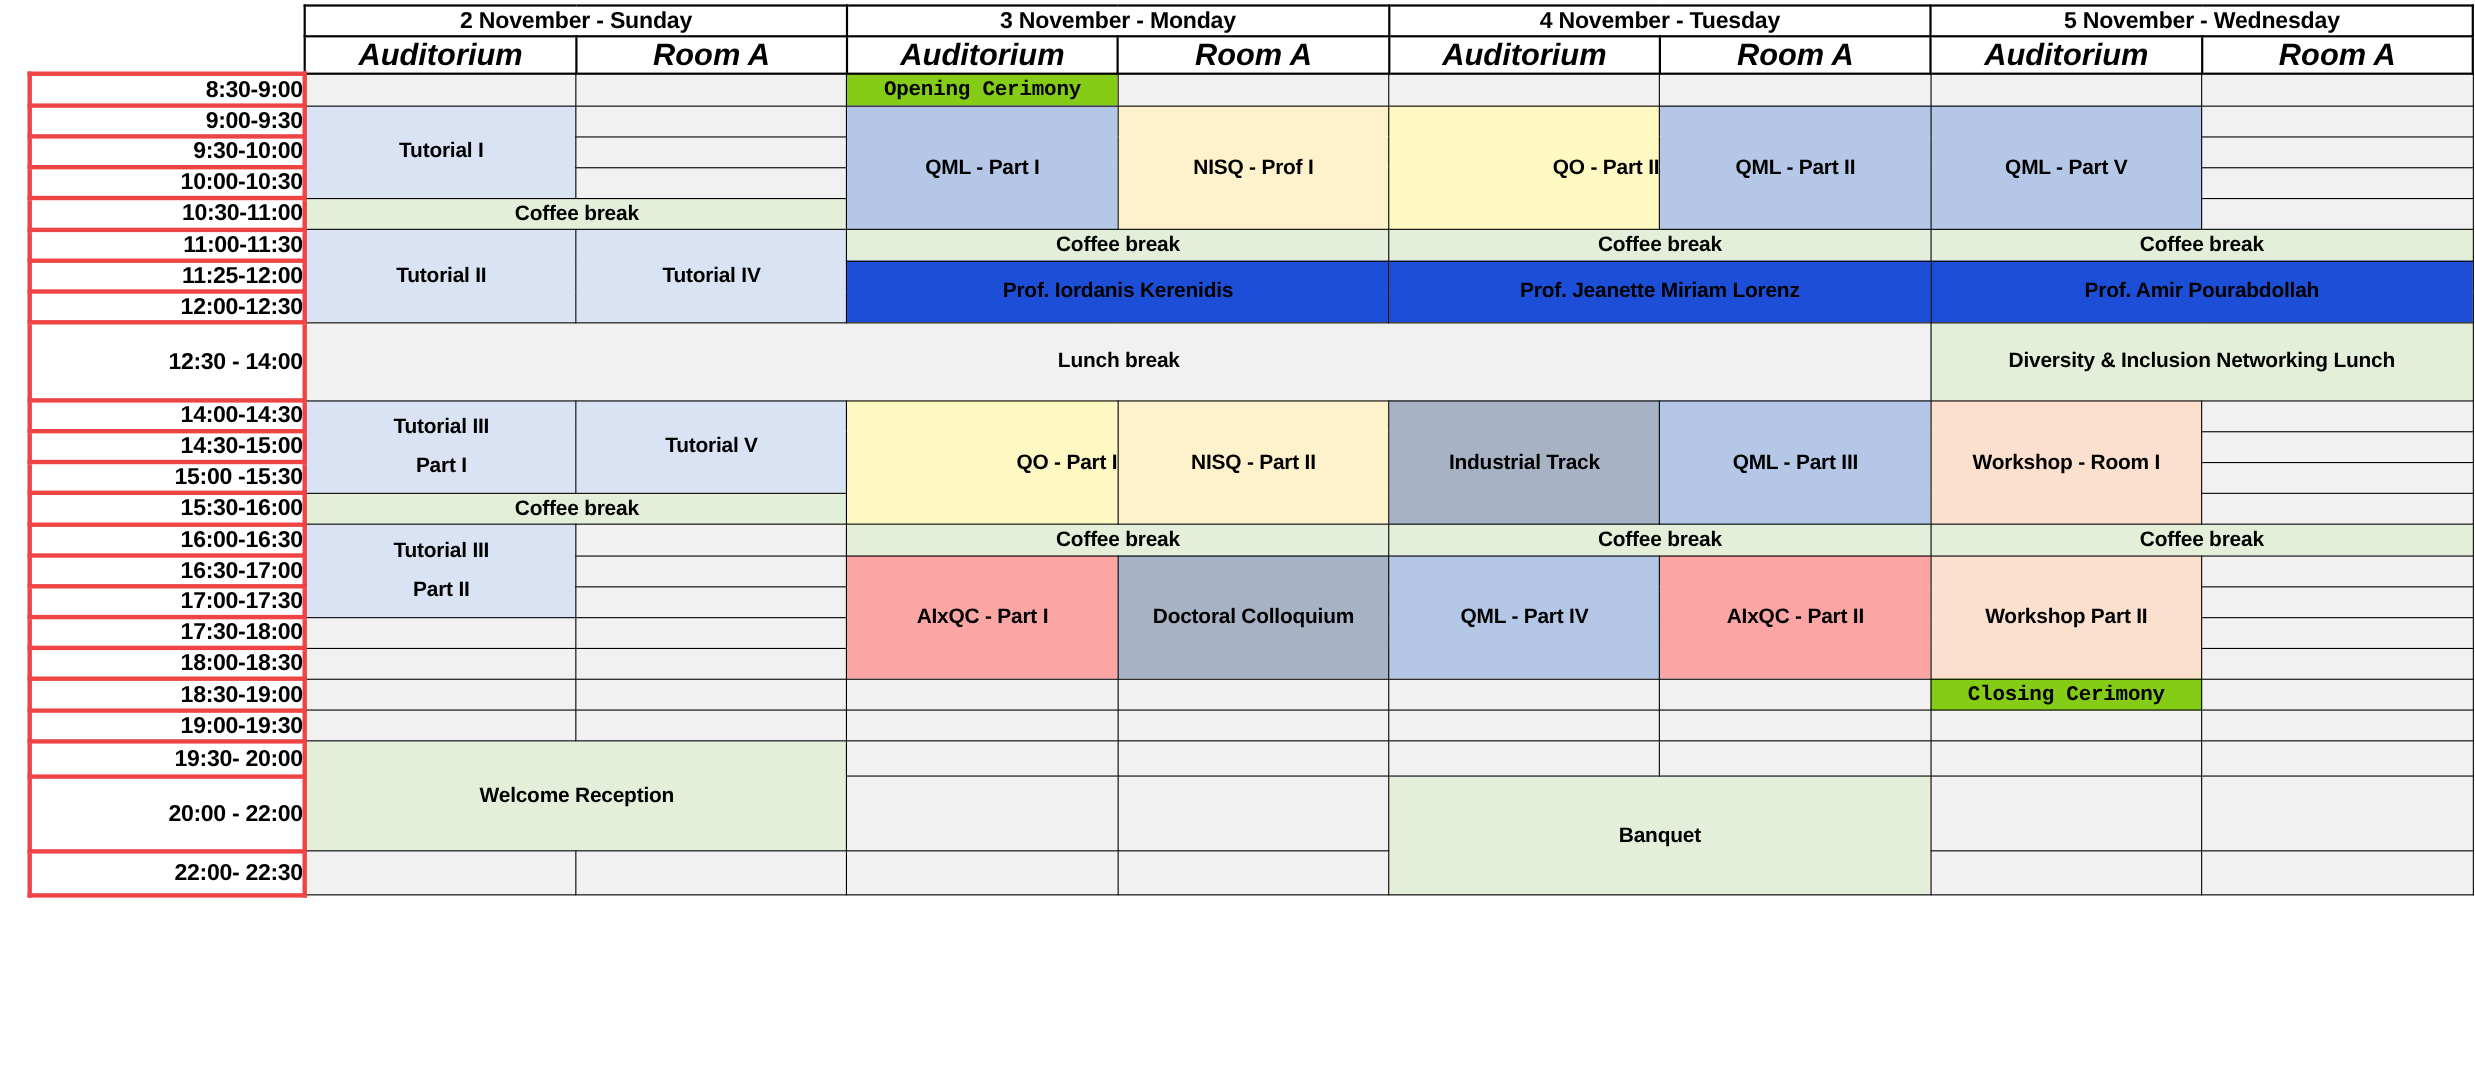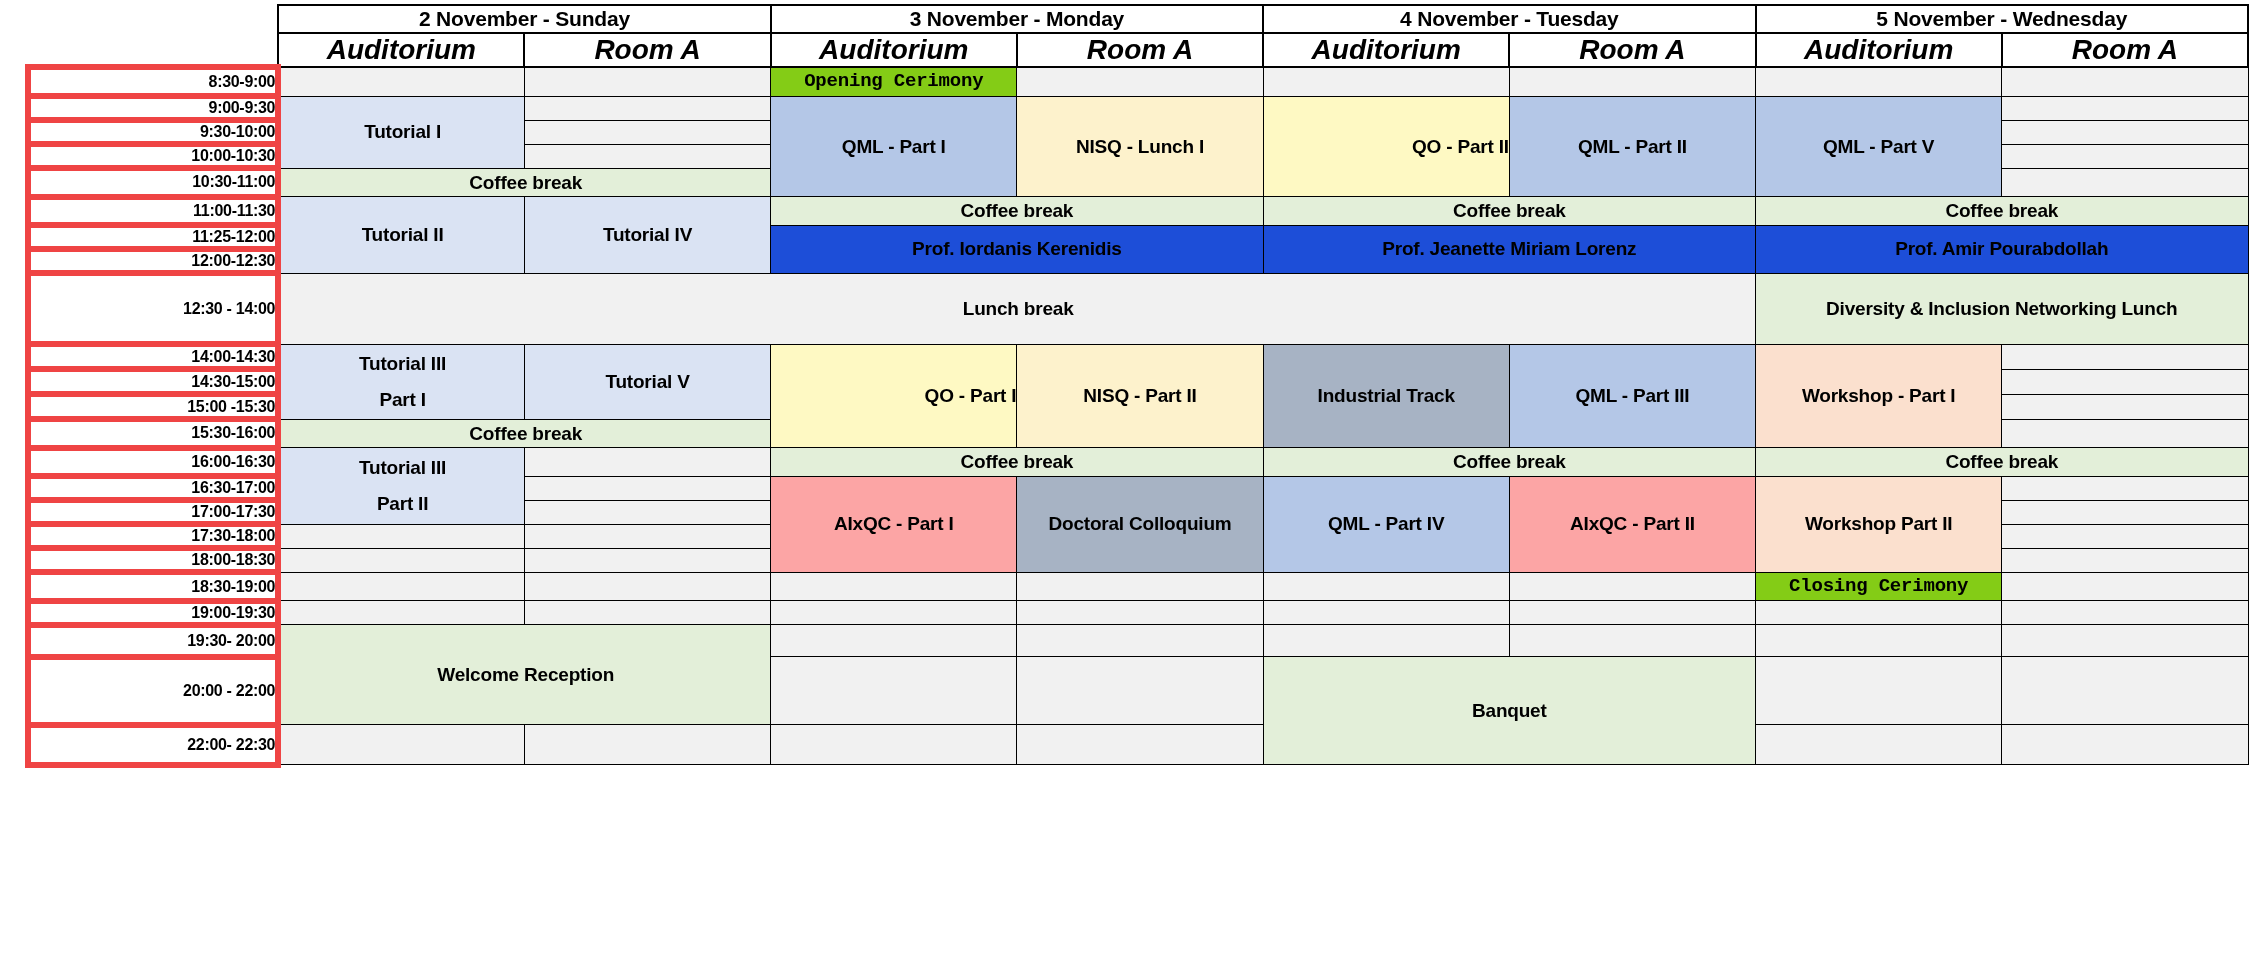--- a/index.html
+++ b/index.html
@@ -12,22 +12,22 @@
   .hdr-day{
     border:2.5px solid #000;background:#fff;text-align:center;
     font-weight:bold;font-size:21px;height:26px;letter-spacing:-0.2px;
   }
   .hdr-room{
     border:2.5px solid #000;background:#fff;text-align:center;
     font-weight:bold;font-style:italic;font-size:28px;height:26px;
   }
   .hdr-blank{border:none;background:#fff;}
   .timecell{
-    border:6px solid #ef4444;background:#fff;text-align:right;
-    font-weight:bold;font-size:16px;padding-right:12px;letter-spacing:-0.3px;
+    border:4px solid #ef4444;background:#fff;text-align:right;
+    font-weight:bold;font-size:21px;padding-right:12px;letter-spacing:-0.3px;
     white-space:nowrap;
   }
   .cell{
     border-left:1.4px solid #000;border-right:1.4px solid #000;
     border-top:1.4px solid #000;border-bottom:1.4px solid #000;
     text-align:center;font-weight:bold;font-size:19px;
     vertical-align:middle;line-height:1.45;letter-spacing:-0.2px;
   }
   .cell.empty{border-top:1.1px solid #000;border-bottom:1.1px solid #000;}
   .ln{display:block;}
@@ -92,21 +92,21 @@
     <td class="cell empty c-empty"></td>
     <td class="cell empty c-empty"></td>
     <td class="cell empty c-empty"></td>
   </tr>
 
   <tr style="height:24px">
     <td class="timecell">9:00-9:30</td>
     <td class="cell c-ltblue" rowspan="3">Tutorial I</td>
     <td class="cell empty c-empty"></td>
     <td class="cell c-blue" rowspan="4">QML - Part I</td>
-    <td class="cell c-cream" rowspan="4">NISQ - Lunch I</td>
+    <td class="cell c-cream" rowspan="4">NISQ - Prof I</td>
     <td class="cell c-green" rowspan="4">QO - Part II</td>
     <td class="cell c-blue" rowspan="4">QML - Part II</td>
     <td class="cell c-blue" rowspan="4">QML - Part V</td>
     <td class="cell empty c-empty"></td>
   </tr>
 
   <tr style="height:24px">
     <td class="timecell">9:30-10:00</td>
     <td class="cell empty c-empty"></td>
     <td class="cell empty c-empty"></td>
@@ -155,21 +155,21 @@
     <td class="cell c-ltblue" rowspan="3">
       <span class="ln">Tutorial III</span>
       <span class="ln" style="height:8px"></span>
       <span class="ln">Part I</span>
     </td>
     <td class="cell c-ltblue" rowspan="3">Tutorial V</td>
     <td class="cell c-green" rowspan="4">QO - Part I</td>
     <td class="cell c-cream" rowspan="4">NISQ - Part II</td>
     <td class="cell c-slate" rowspan="4">Industrial Track</td>
     <td class="cell c-blue" rowspan="4">QML - Part III</td>
-    <td class="cell c-peach" rowspan="4">Workshop - Part I</td>
+    <td class="cell c-peach" rowspan="4">Workshop - Room I</td>
     <td class="cell empty c-empty"></td>
   </tr>
 
   <tr style="height:25px">
     <td class="timecell">14:30-15:00</td>
     <td class="cell empty c-empty"></td>
   </tr>
 
   <tr style="height:25px">
     <td class="timecell">15:00 -15:30</td>

